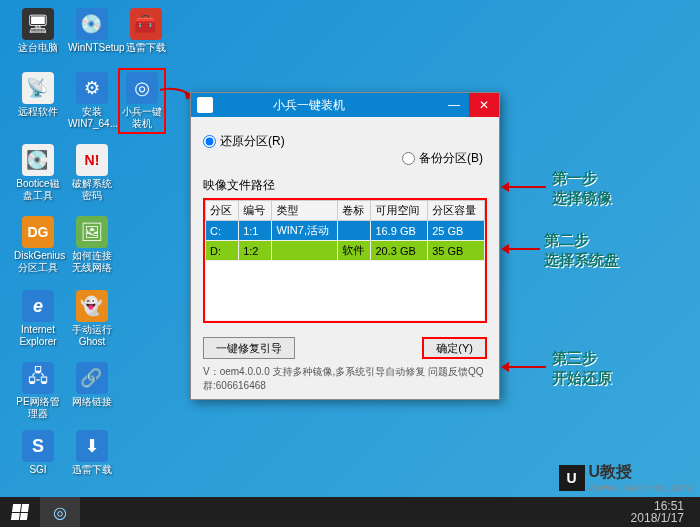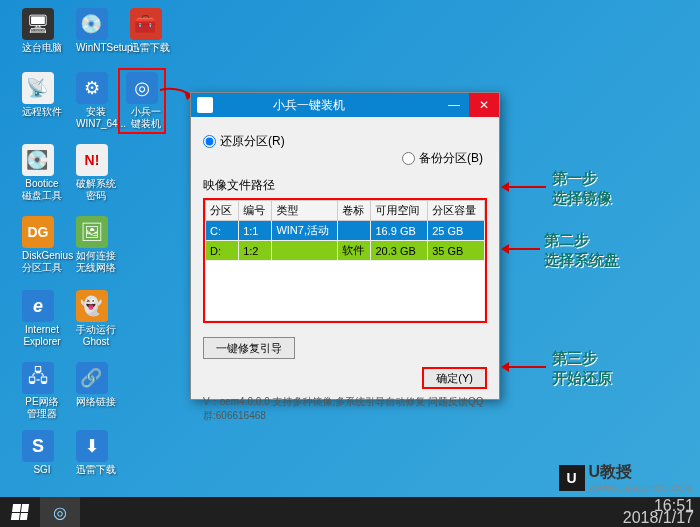--- a/index.html
+++ b/index.html
@@ -25,21 +25,20 @@
   display: flex;
   align-items: center;
   justify-content: center;
   font-size: 22px;
 }
 .desktop-icon .label {
   color: #fff;
   font-size: 10px;
   text-shadow: 1px 1px 2px rgba(0,0,0,0.6);
   line-height: 12px;
-  margin-left: 8px;
 }
 .highlighted {
   border: 2px solid red;
   padding: 2px;
 }
 
 
 .app-window {
   position: absolute;
   left: 190px; top: 92px;
@@ -146,21 +145,21 @@
   padding-top: 6px;
 }
 .repair-btn, .ok-btn {
   height: 22px;
   border: 1px solid #888;
   background: #e8e8e8;
   font-size: 11px;
   padding: 0 12px;
   cursor: pointer;
 }
-.ok-btn { border: 2px solid red; margin-top: 30px; }
+.ok-btn { border: 2px solid red; }
 
 .version-row {
   font-size: 10px;
   color: #555;
   padding: 6px 0 0;
 }
 
 
 .annotation {
   position: absolute;
@@ -227,21 +226,21 @@
 }
 .win-logo div { background: #fff; }
 .taskbar .task-icon {
   width: 40px; height: 30px;
   display: flex; align-items: center; justify-content: center;
   color: #8cd4ff;
   font-size: 16px;
 }
 .taskbar .task-icon.active { background: #3a3a3a; }
 .taskbar .spacer { flex: 1; }
-.taskbar .tray { color: #ccc; font-size: 16px; padding-right: 6px; text-align: right; line-height: 12px; }
+.taskbar .tray { color: #ccc; font-size: 12px; padding-right: 16px; text-align: right; line-height: 12px; }
 
 
 .ico { width:32px; height:32px; border-radius:4px; display:flex;align-items:center;justify-content:center;color:#fff;font-size:18px;}
 .ico-blue{background:#2a7fd4;}
 .ico-orange{background:#e88b1a;}
 .ico-red{background:#d43a2a;}
 .ico-white{background:#f0f0f0;color:#333;}
 .ico-dark{background:#333;}
 </style>
 </head>

